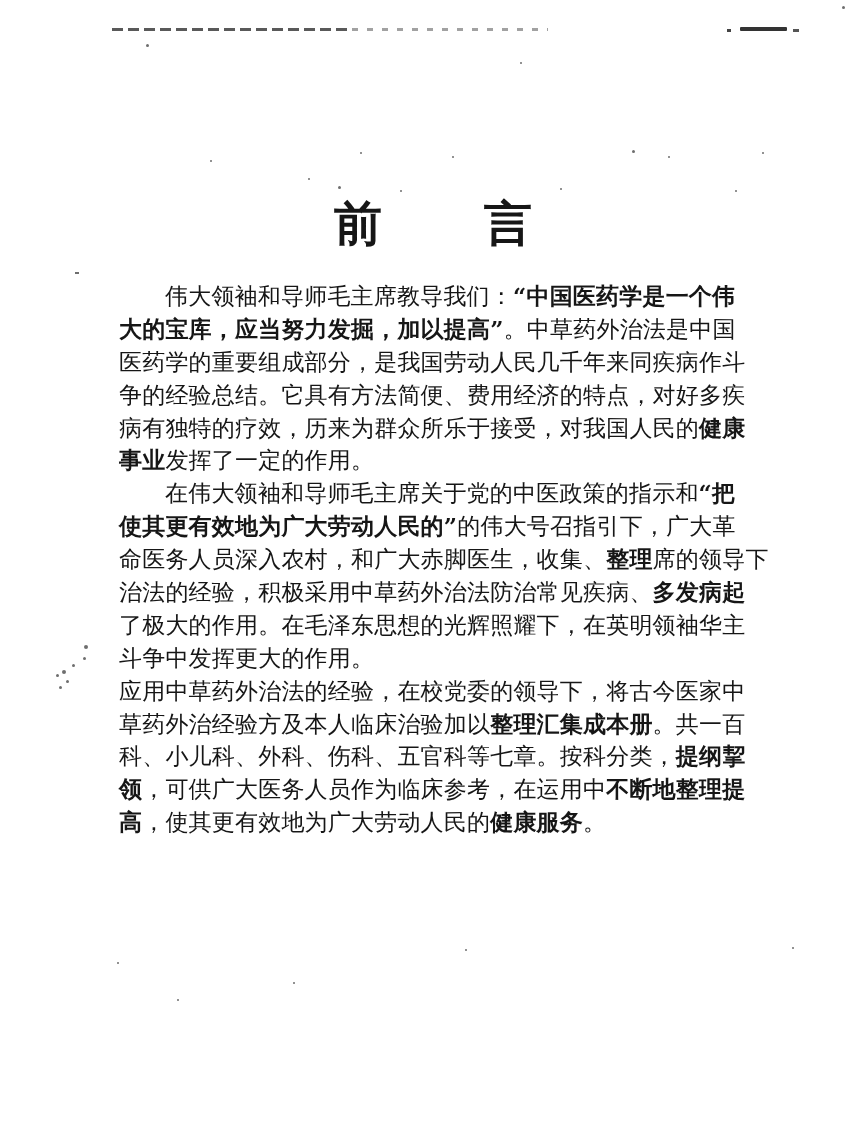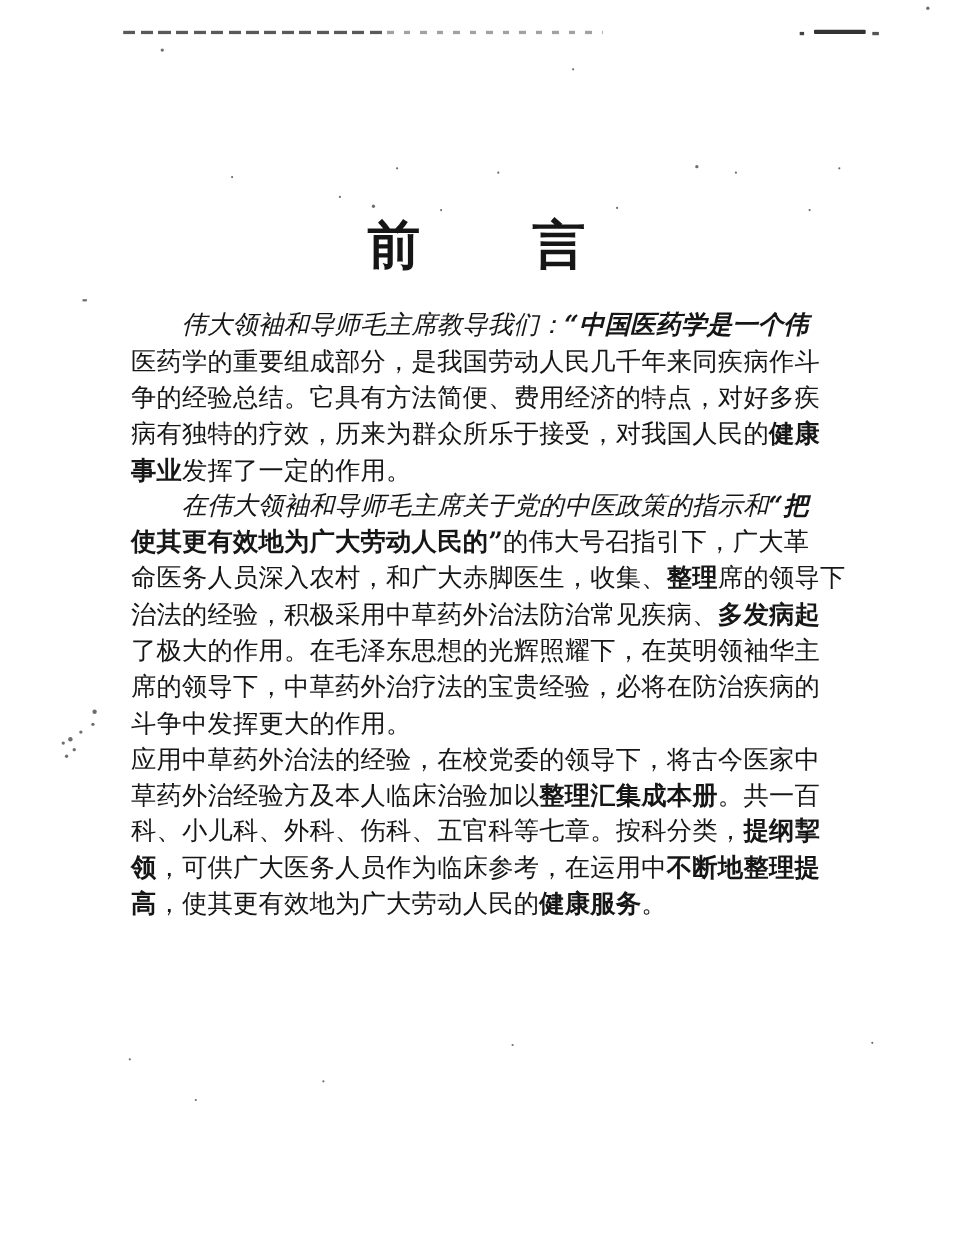--- a/index.html
+++ b/index.html
@@ -38,21 +38,21 @@
 
   
   .text-block{
     position:absolute;left:119px;top:280px;width:632px;
   }
   .line{
     height:32.9px;line-height:32.9px;
     font-size:23px;letter-spacing:0.2px;
     white-space:nowrap;
   }
-  .line.indent{padding-left:46px;font-style:italic;}
+  .line.indent{padding-left:46px;}
   .line .b{font-weight:bold;}
 </style>
 </head>
 <body>
 
 <div class="page">
 
   <div class="artifact dash-a"></div>
   <div class="artifact dash-b"></div>
   <div class="artifact dash-c"></div>
@@ -86,30 +86,30 @@
   <div class="sp" style="left:117px;top:962px;width:2px;height:2px"></div>
   <div class="sp" style="left:293px;top:982px;width:2px;height:2px"></div>
   <div class="sp" style="left:177px;top:999px;width:2px;height:2px"></div>
   <div class="sp" style="left:465px;top:949px;width:2px;height:2px"></div>
   <div class="sp" style="left:792px;top:947px;width:2px;height:2px"></div>
 
   <h1 class="title">前　　言</h1>
 
   <div class="text-block" id="text-block">
       <div class="line indent"><span>伟大领袖和导师毛主席教导我们：</span><span class="b">“中国医药学是一个伟</span></div>
+      <div class="line"><span class="b">大的宝库，应当努力发掘，加以提高”</span><span>。中草药外治法是中国</span></div>
       <div class="line"><span>医药学的重要组成部分，是我国劳动人民几千年来同疾病作斗</span></div>
       <div class="line"><span>争的经验总结。它具有方法简便、费用经济的特点，对好多疾</span></div>
       <div class="line"><span>病有独特的疗效，历来为群众所乐于接受，对我国人民的</span><span class="b">健康</span></div>
       <div class="line"><span class="b">事业</span><span>发挥了一定的作用。</span></div>
       <div class="line indent"><span>在伟大领袖和导师毛主席关于党的中医政策的指示和</span><span class="b">“把</span></div>
       <div class="line"><span class="b">使其更有效地为广大劳动人民的”</span><span>的伟大号召指引下，广大革</span></div>
       <div class="line"><span>命医务人员深入农村，和广大赤脚医生，收集、</span><span class="b">整理</span><span>席的领导下</span></div>
       <div class="line"><span>治法的经验，积极采用中草药外治法防治常见疾病、</span><span class="b">多发病起</span></div>
       <div class="line"><span>了极大的作用。在毛泽东思想的光辉照耀下，在英明领袖华主</span></div>
-      <div class="line"><span>席的领导下，中草药外治疗法的宝贵经验，必将在防治疾病的</span></div>
       <div class="line"><span>斗争中发挥更大的作用。</span></div>
       <div class="line"><span>应用中草药外治法的经验，在校党委的领导下，将古今医家中</span></div>
       <div class="line"><span>草药外治经验方及本人临床治验加以</span><span class="b">整理汇集成本册</span><span>。共一百</span></div>
       <div class="line"><span>科、小儿科、外科、伤科、五官科等七章。按科分类，</span><span class="b">提纲挈</span></div>
       <div class="line"><span class="b">领</span><span>，可供广大医务人员作为临床参考，在运用中</span><span class="b">不断地整理提</span></div>
       <div class="line"><span class="b">高</span><span>，使其更有效地为广大劳动人民的</span><span class="b">健康服务</span><span>。</span></div>
     </div>
 
 </div>
 

